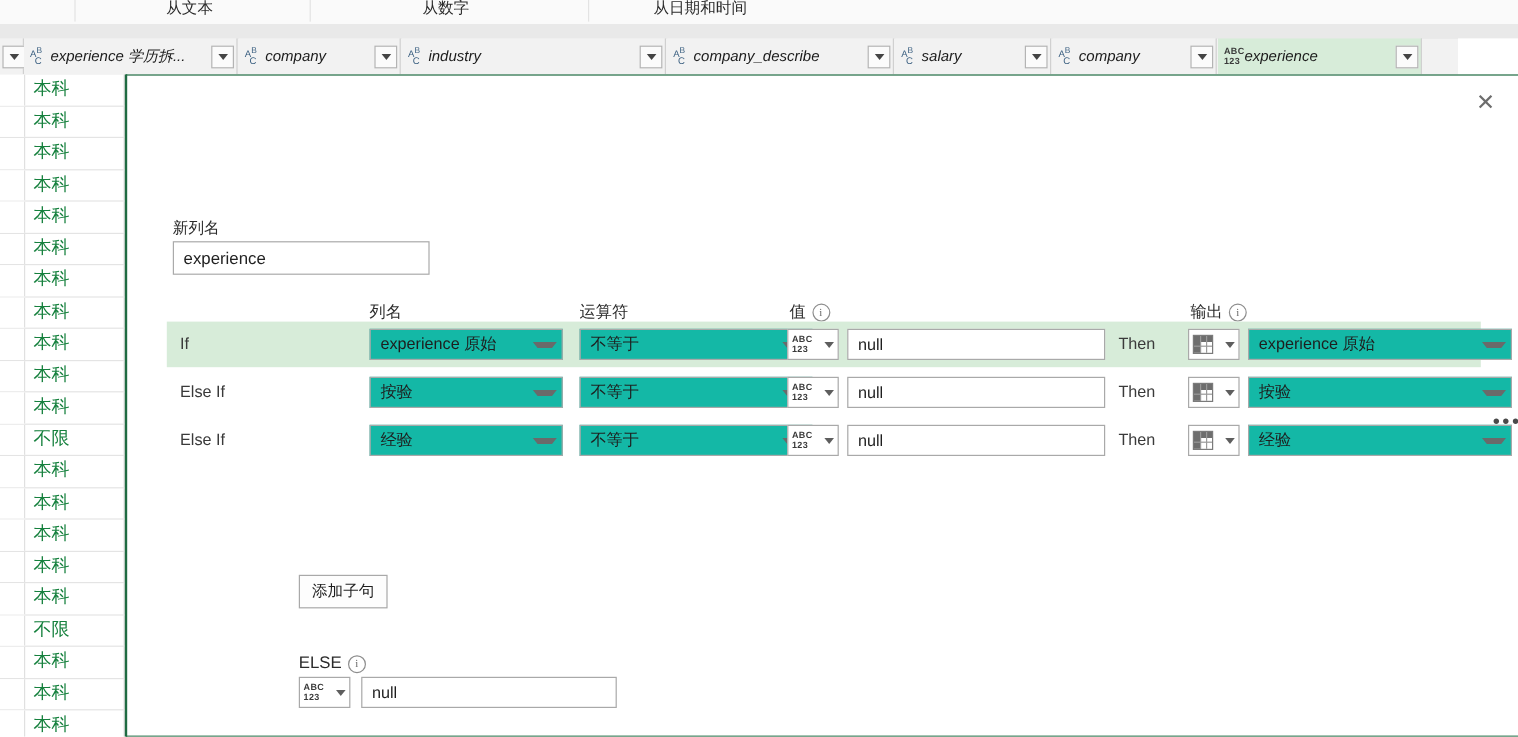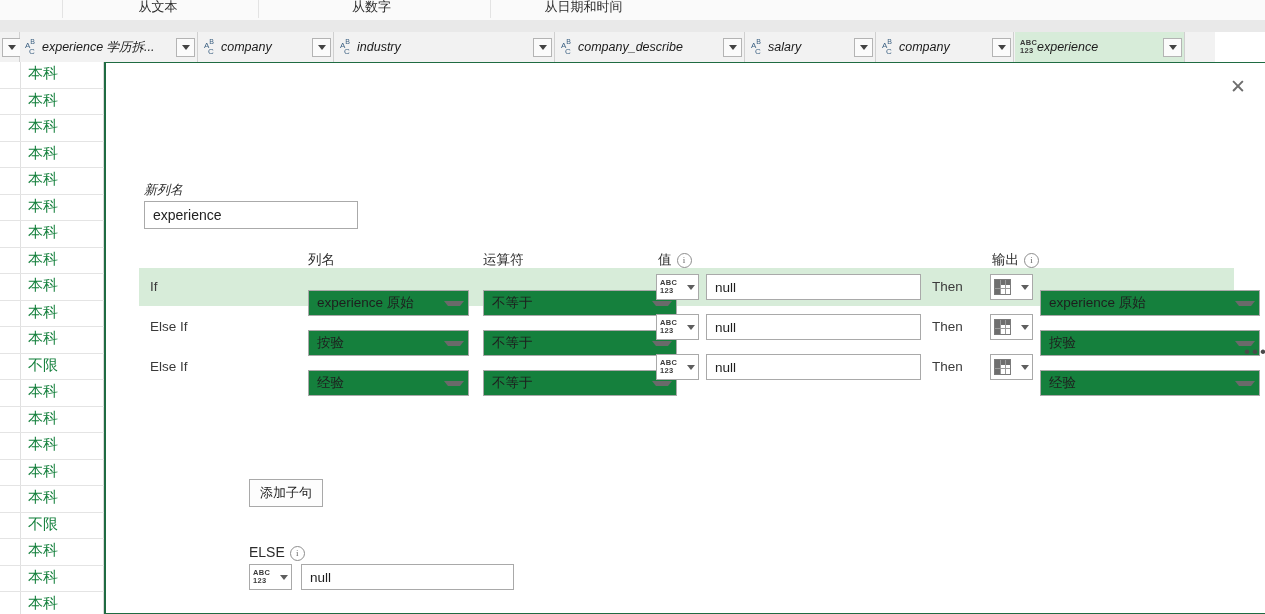--- a/index.html
+++ b/index.html
@@ -120,21 +120,21 @@
   #dlg-title{
     position:absolute;left:38px;top:36px;
     font-size:25px;color:#2f7d4f;font-weight:400;white-space:nowrap;
   }
   #dlg-sub{
     position:absolute;left:38px;top:79px;
     font-size:14.5px;color:#2b2b2b;white-space:nowrap;
   }
   #lbl-newcol{
     position:absolute;left:38px;top:118px;
-    font-size:13px;color:#2b2b2b;white-space:nowrap;font-style:italic;
+    font-size:13px;color:#2b2b2b;white-space:nowrap;
   }
   #input-newcol{
     position:absolute;left:38px;top:138px;width:214px;height:28px;
     border:1px solid #aaaaaa;background:#fff;box-sizing:border-box;
     font-size:14px;color:#222;padding:0 8px;outline:none;
     font-family:"Liberation Sans",sans-serif;
   }
 
   
   .hdr-lbl{
@@ -154,22 +154,22 @@
   }
   .cond-row.active{background:#d7ecd9;}
   .kw{
     position:absolute;font-size:13.5px;color:#3a3a3a;
     line-height:38px;white-space:nowrap;
   }
   .kw.if-kw{left:11px;}
   .kw.then-kw{left:793px;}
 
   .sel{
-    position:absolute;height:26px;top:22px;
-    border:1px solid #a9a9a9;background:#15803d;box-sizing:border-box;
+    position:absolute;height:26px;top:6px;
+    border:1px solid #a9a9a9;background:#14b8a6;box-sizing:border-box;
     display:flex;align-items:center;padding:0 4px 0 8px;
   }
   .sel .txt{
     flex:1 1 auto;font-size:13.5px;color:#1e1e1e;
     white-space:nowrap;overflow:hidden;
   }
   .sel .arr{
     flex:0 0 12px;width:0;height:0;margin-left:4px;
     border-left:4px solid transparent;border-right:4px solid transparent;
     border-top:5px solid #6a6a6a;

